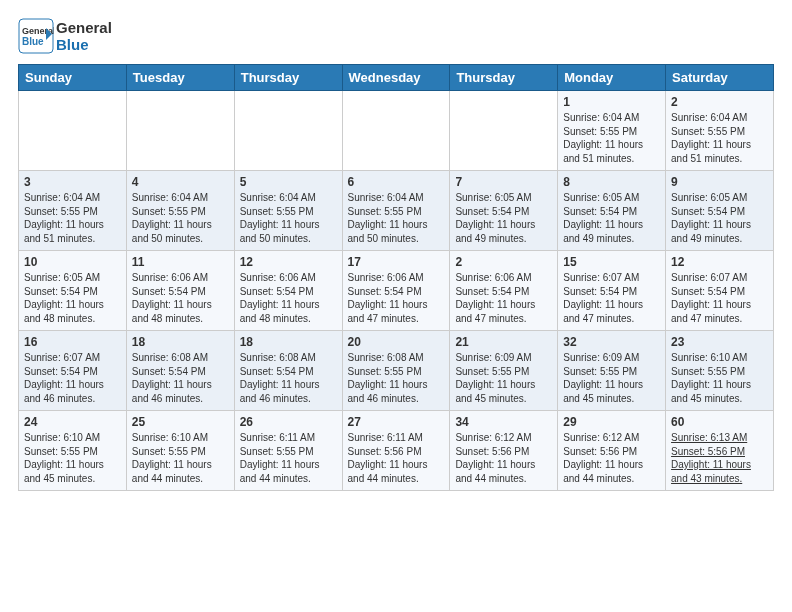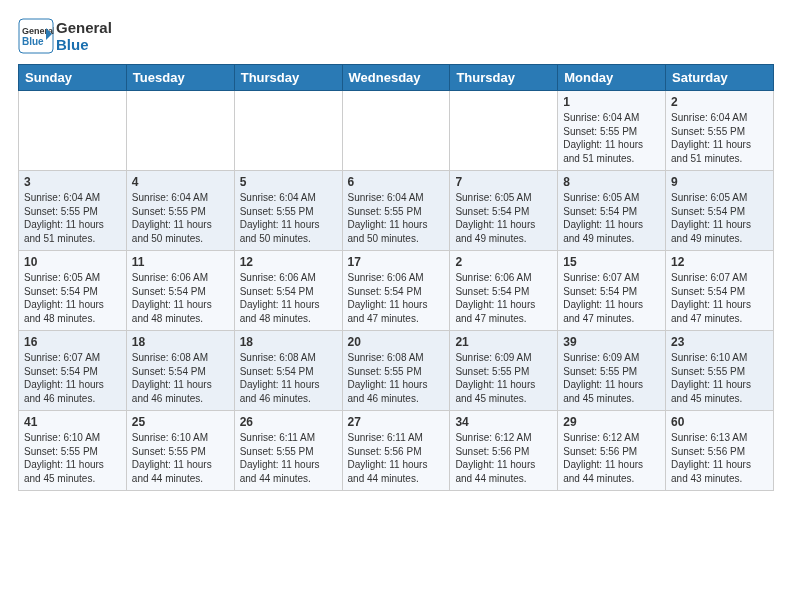--- a/index.html
+++ b/index.html
@@ -264,35 +264,35 @@
 Sunset: 5:55 PM
 Daylight: 11 hours and 46 minutes.</div>
           </td>
           <td>
             <span class="cell-day">21</span>
             <div class="cell-info" style="white-space: pre-line;">Sunrise: 6:09 AM
 Sunset: 5:55 PM
 Daylight: 11 hours and 45 minutes.</div>
           </td>
           <td>
-            <span class="cell-day">39</span>
+            <span class="cell-day">32</span>
             <div class="cell-info" style="white-space: pre-line;">Sunrise: 6:09 AM
 Sunset: 5:55 PM
 Daylight: 11 hours and 45 minutes.</div>
           </td>
           <td>
             <span class="cell-day">23</span>
             <div class="cell-info" style="white-space: pre-line;">Sunrise: 6:10 AM
 Sunset: 5:55 PM
 Daylight: 11 hours and 45 minutes.</div>
           </td>
         </tr>
         <tr>
           <td>
-            <span class="cell-day">41</span>
+            <span class="cell-day">24</span>
             <div class="cell-info" style="white-space: pre-line;">Sunrise: 6:10 AM
 Sunset: 5:55 PM
 Daylight: 11 hours and 45 minutes.</div>
           </td>
           <td>
             <span class="cell-day">25</span>
             <div class="cell-info" style="white-space: pre-line;">Sunrise: 6:10 AM
 Sunset: 5:55 PM
 Daylight: 11 hours and 44 minutes.</div>
           </td>
@@ -315,20 +315,20 @@
 Daylight: 11 hours and 44 minutes.</div>
           </td>
           <td>
             <span class="cell-day">29</span>
             <div class="cell-info" style="white-space: pre-line;">Sunrise: 6:12 AM
 Sunset: 5:56 PM
 Daylight: 11 hours and 44 minutes.</div>
           </td>
           <td>
             <span class="cell-day">60</span>
-            <div class="cell-info" style="white-space: pre-line;">Sunrise: 6:13 AM
+            <div class="cell-info" style="white-space: pre-line; text-decoration: underline;">Sunrise: 6:13 AM
 Sunset: 5:56 PM
 Daylight: 11 hours and 43 minutes.</div>
           </td>
         </tr>
       </tbody>
   </table>
 </div>
 
 </body></html>

